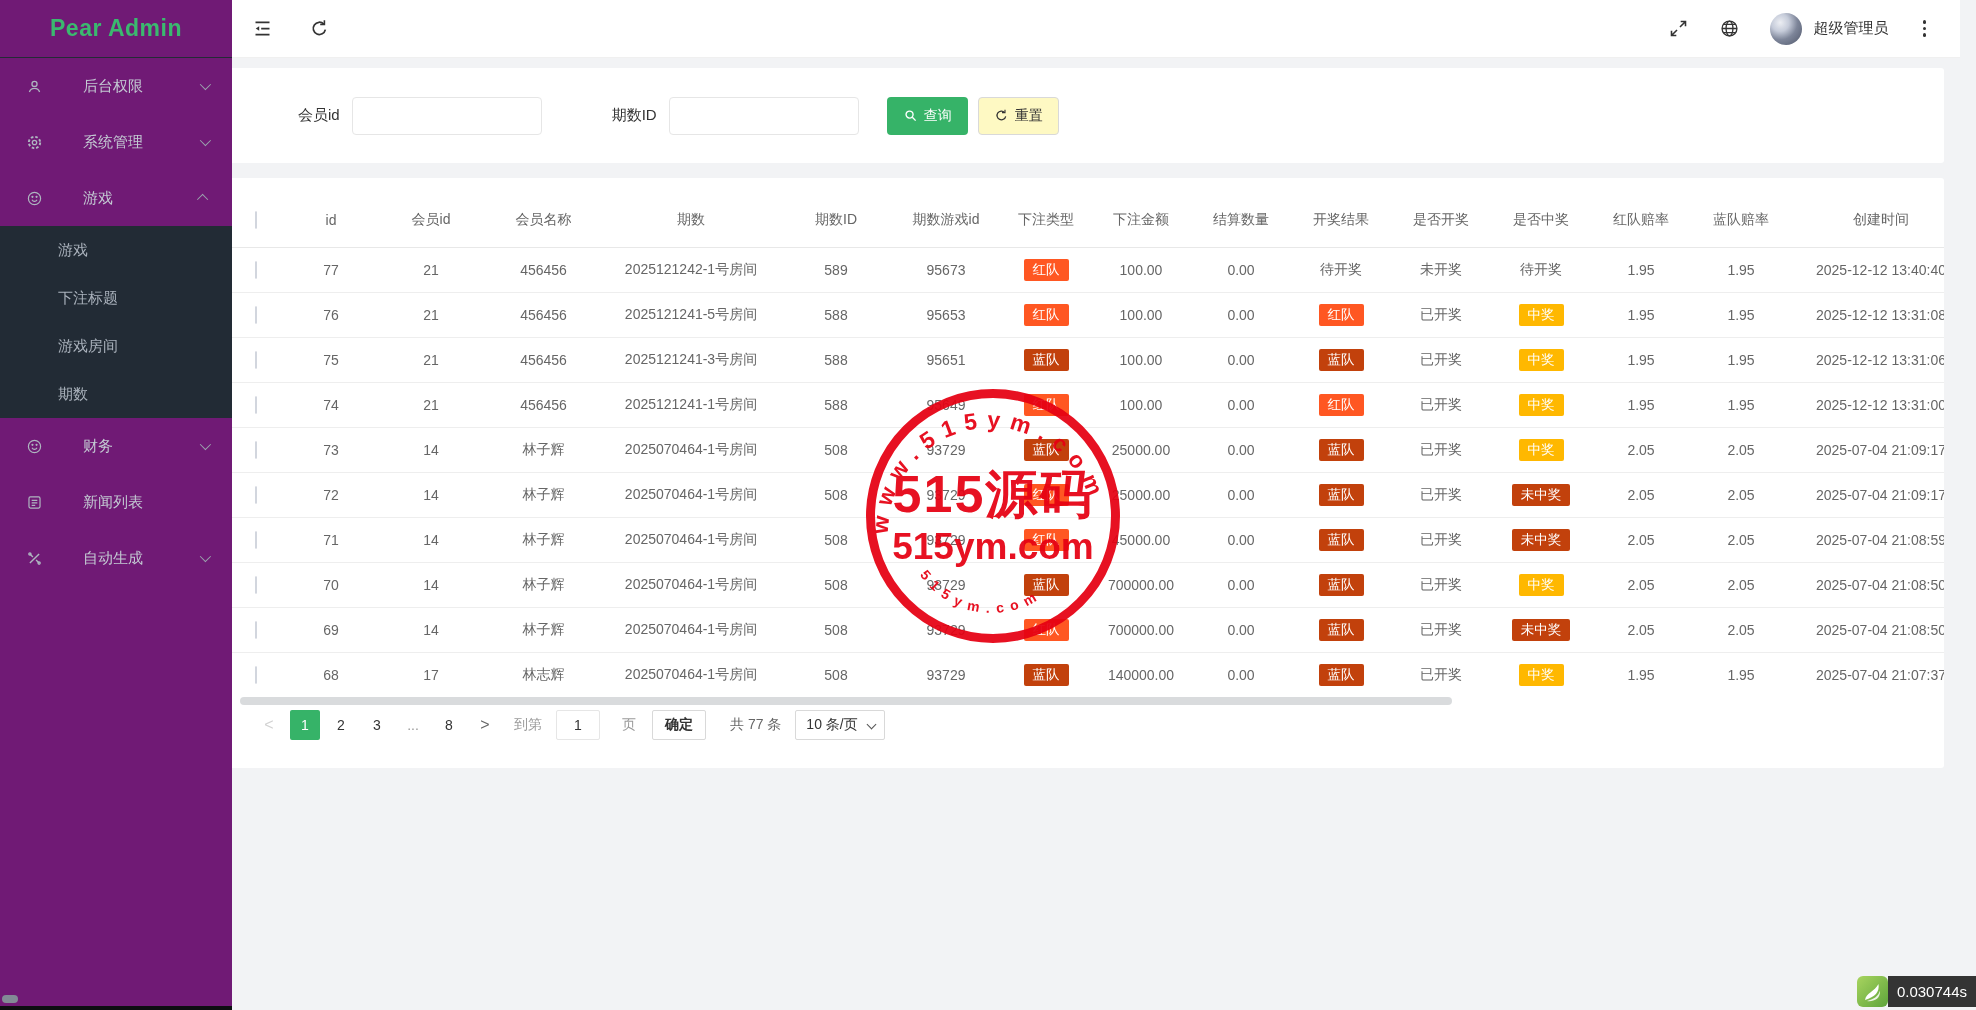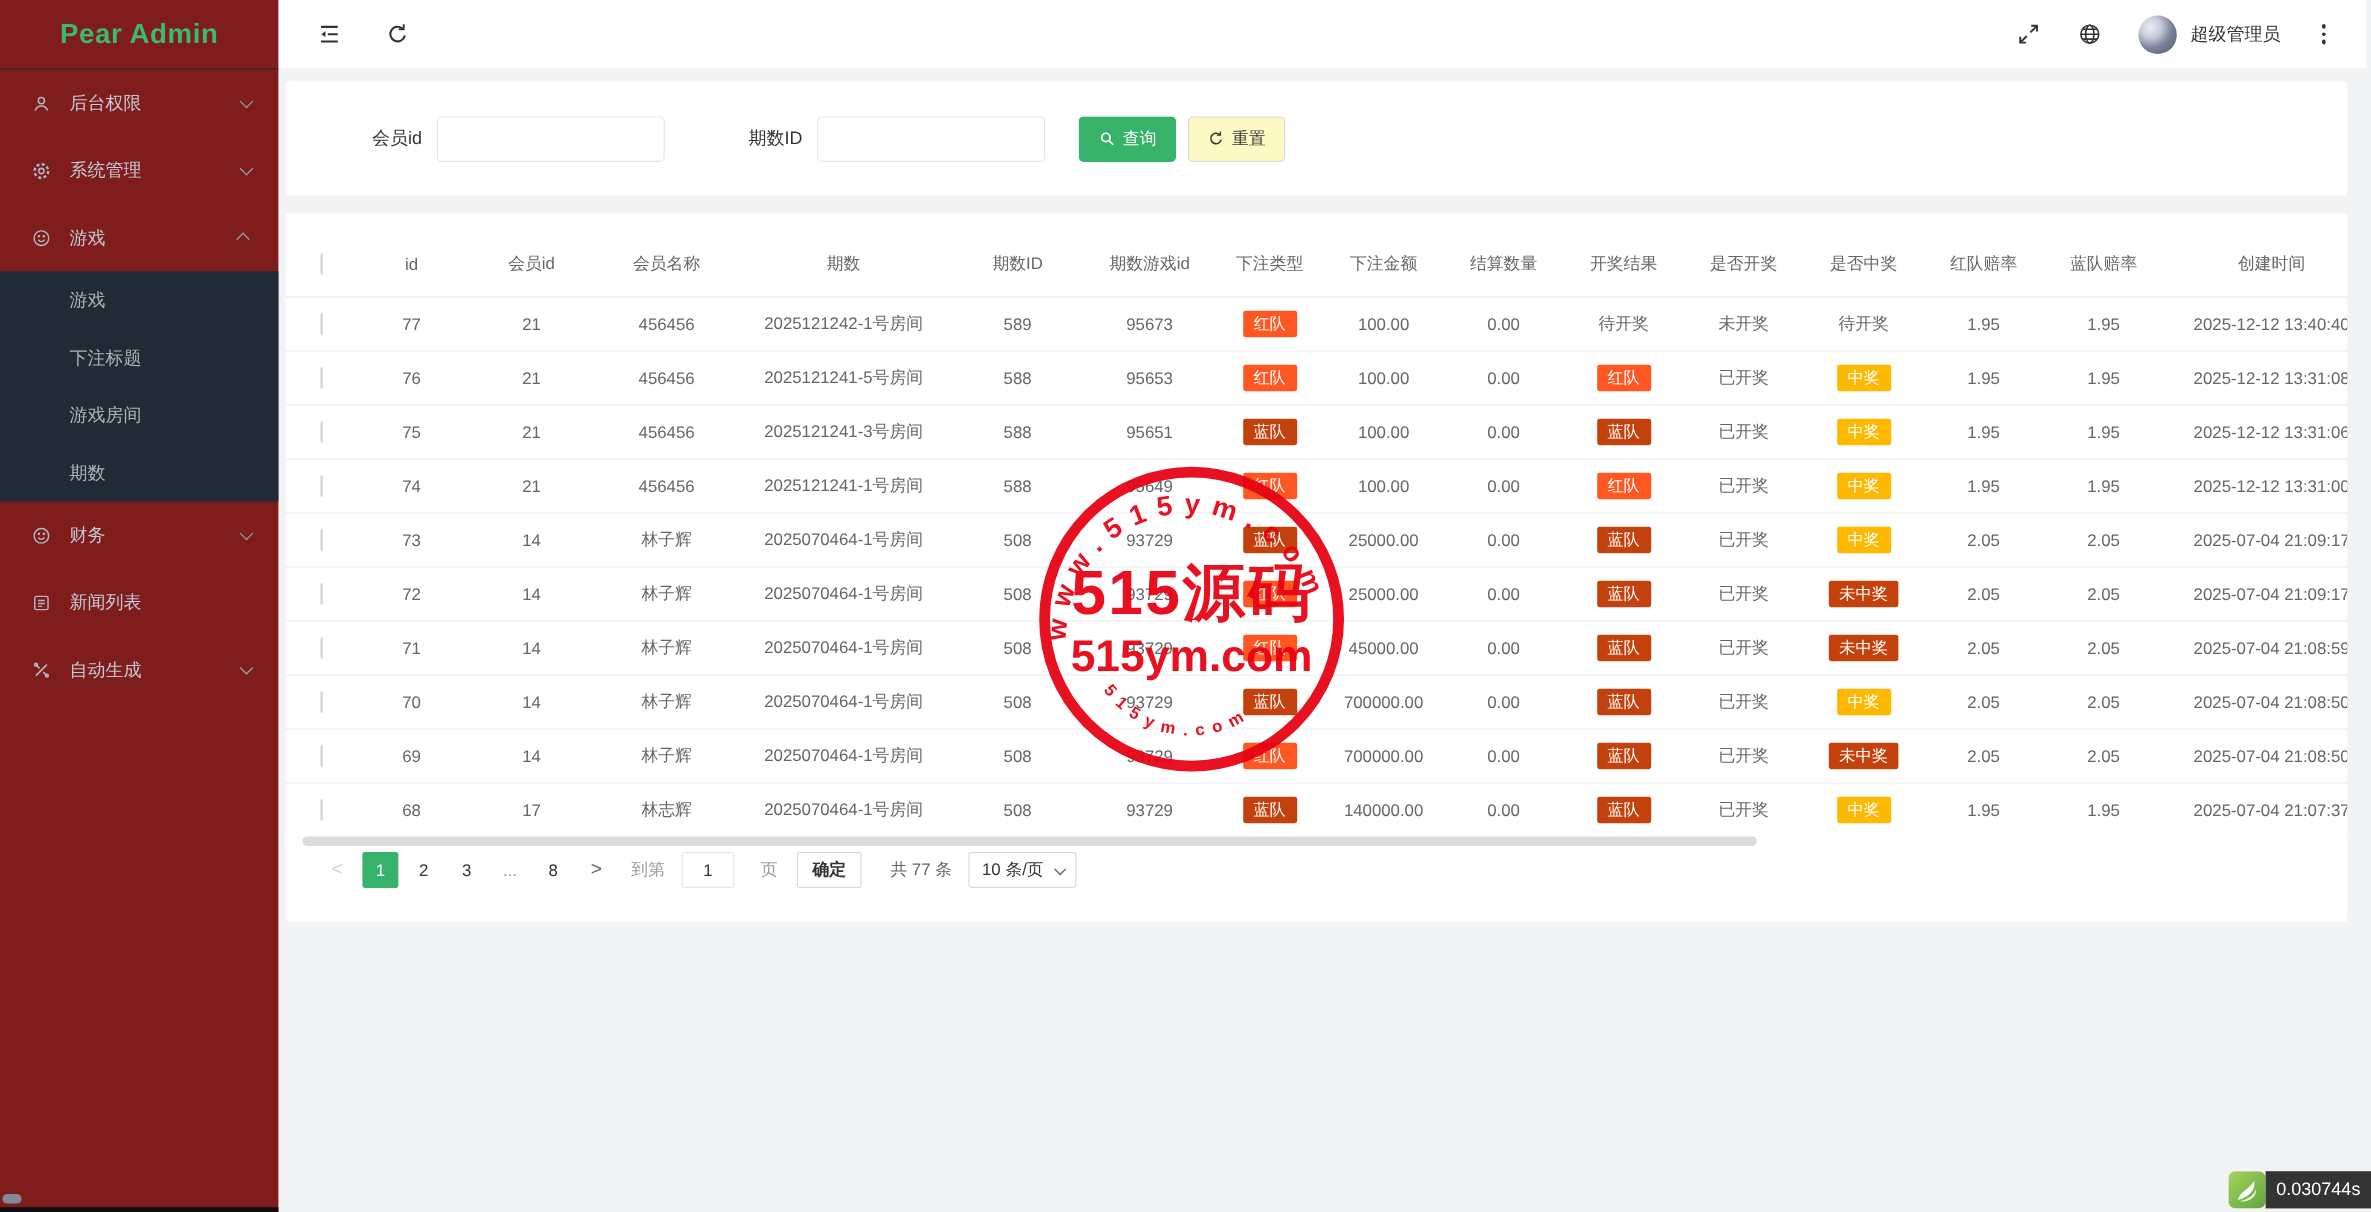--- a/index.html
+++ b/index.html
@@ -1,38 +1,38 @@
 <!DOCTYPE html>
 <html><head>
 <meta charset="utf-8">
 <style>
   * { margin:0; padding:0; box-sizing:border-box; }
   html,body { background:#dfe2e5; }
   body { font-family:"Liberation Sans","DejaVu Sans",sans-serif; }
   .app { position:relative; width:1976px; height:1010px; overflow:hidden; background:#f2f3f5; }
 
   
-  .sidebar { position:absolute; left:0; top:0; width:232px; height:1010px; background:#7f1d1d; z-index:5; }
+  .sidebar { position:absolute; left:0; top:0; width:232px; height:1010px; background:#701a75; z-index:5; }
   .logo { height:58px; display:flex; align-items:center; justify-content:center;
           font-size:23px; font-weight:bold; color:#3bb96f; letter-spacing:.5px; border-bottom:1px solid #242b35; }
   .side-item { height:56px; display:flex; align-items:center; padding-left:26px; position:relative;
-               color:#c3cad3; font-size:15px; cursor:pointer; }
+               color:#c3cad3; font-size:15px; cursor:pointer;gap:25px; }
   .side-item .mi { width:17px; height:17px; margin-right:15px; color:#aeb6c0; flex:0 0 17px; }
   .side-item .mi svg { width:100%; height:100%; }
   .chev { position:absolute; right:24px; width:8px; height:8px; border-right:1.8px solid #9aa3ad; border-bottom:1.8px solid #9aa3ad; }
   .chev.down { transform:rotate(45deg) translateY(-2px); }
   .chev.up   { transform:rotate(-135deg) translateY(-2px); }
   .sub-group { background:#222b35; }
   .sub-item { height:48px; display:flex; align-items:center; padding-left:58px; color:#aab2bc; font-size:15px; cursor:pointer; }
   .sub-item.active { background:#36b368; color:#fff; }
   .side-foot-nub { position:absolute; left:2px; bottom:7px; width:16px; height:8px; border-radius:4px; background:#828a96; }
   .side-foot-bar { position:absolute; left:0; bottom:0; width:232px; height:4px; background:#0c0e11; }
 
   
-  .main { position:absolute; left:228px; top:0; width:1744px; height:1010px; }
+  .main { position:absolute; left:216px; top:0; width:1744px; height:1010px; }
   .topbar { height:58px; background:#fff; display:flex; align-items:center; border-bottom:1px solid #f0f0f0; }
   .tb-ic { width:21px; height:21px; color:#333; cursor:pointer; }
   .tb-ic svg { width:100%; height:100%; }
   .tb-left { display:flex; align-items:center; gap:36px; padding-left:36px; flex:1; }
   .tb-right { display:flex; align-items:center; gap:30px; padding-right:30px; }
   .avatar { width:32px; height:32px; border-radius:50%;
             background:radial-gradient(circle at 32% 30%, #eceef3 0%, #c6ccda 28%, #7d8599 55%, #4e5568 100%); }
   .user-name { font-size:15px; color:#333; margin-left:-18px; }
   .dots { display:flex; flex-direction:column; gap:3px; cursor:pointer; padding:4px; }
   .dots i { width:3.5px; height:3.5px; border-radius:50%; background:#333; }

